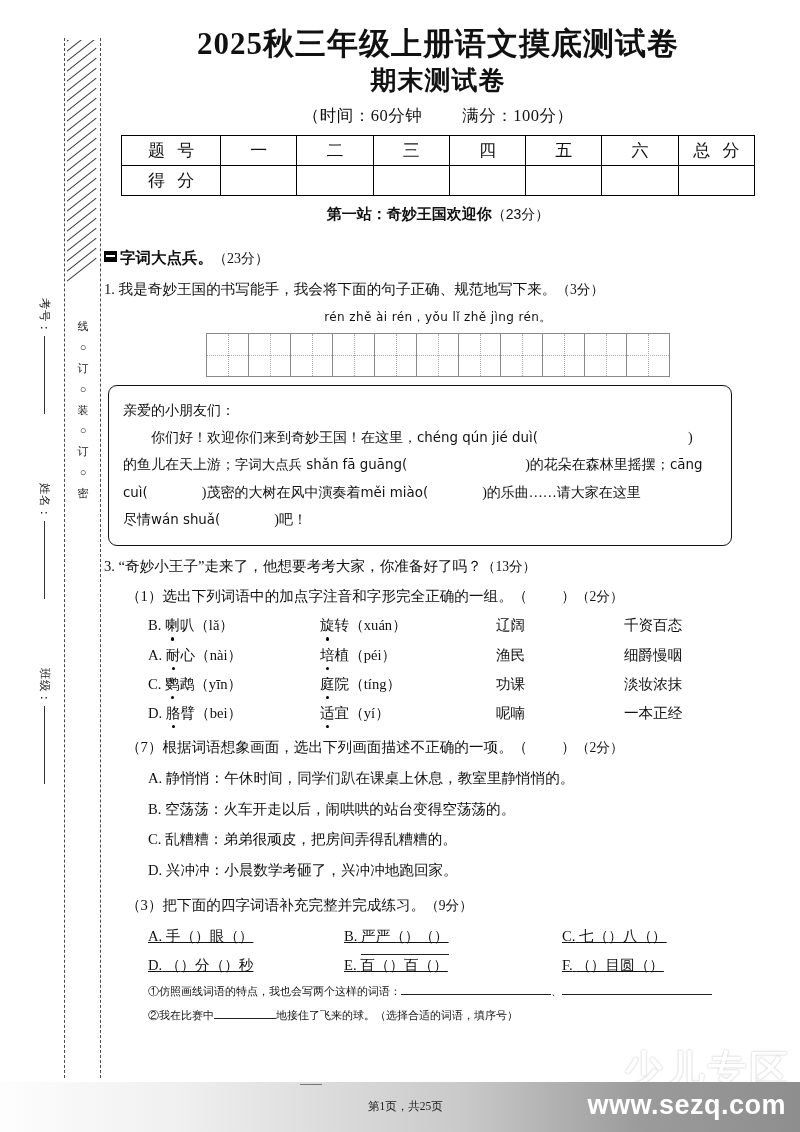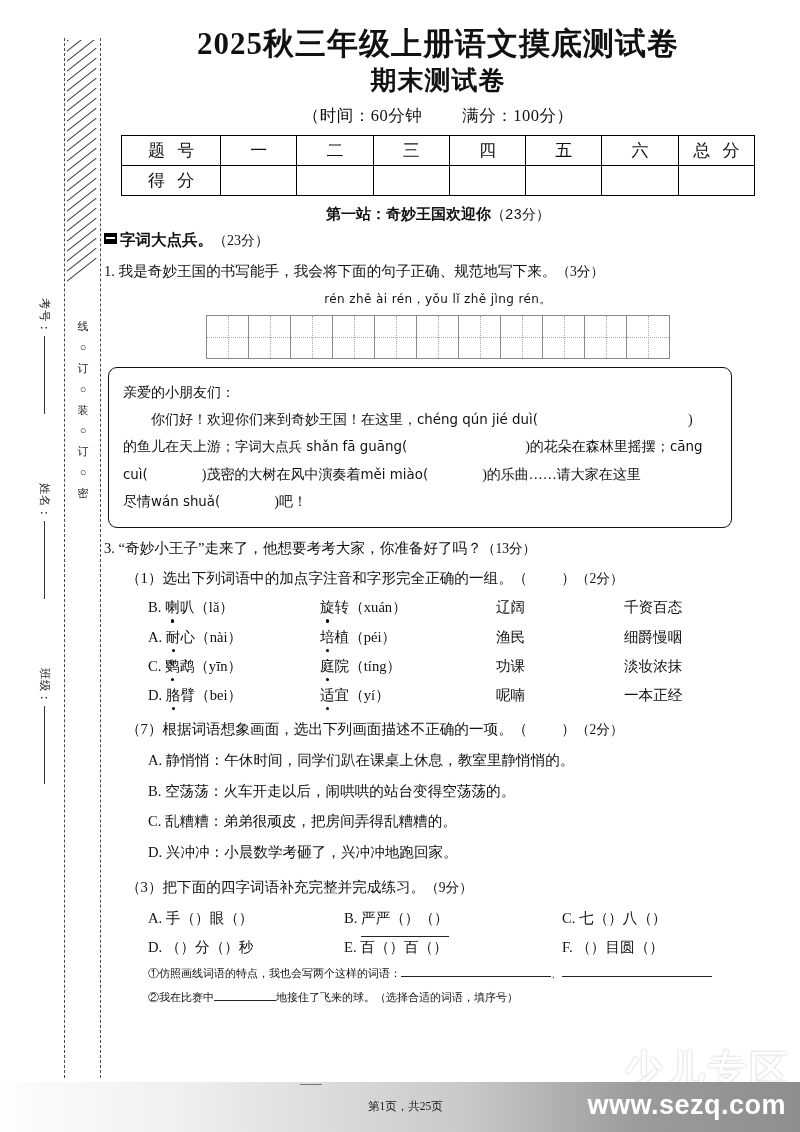--- a/index.html
+++ b/index.html
@@ -137,22 +137,22 @@
     font-family: "Liberation Serif", serif;
     letter-spacing: 4px;
     text-indent: 4px;
   }
   table.score-table td.lbl { width: 96px; }
 
   .station {
     text-align: center;
     font-weight: bold;
     font-size: 15px;
-    margin: 9px 0 6px 0;
-    font-family: Liberation Mono, monospace;
+    margin: 9px 0 24px 0;
+    font-family: Liberation Sans, sans-serif;
   }
   .station .pts { font-weight: normal; font-size: 14px; }
 
   .big-q {
     font-weight: bold;
     font-size: 15.5px;
     margin: 0 0 6px 0;
     font-family: "Liberation Serif", serif;
   }
   .big-q .num {
@@ -271,20 +271,21 @@
     padding-left: 44px;
     font-family: "Liberation Serif", serif;
   }
 
   .fill-row {
     font-size: 14.6px;
     margin: 10px 0 0 0;
     padding-left: 44px;
     font-family: "Liberation Serif", serif;
     display: flex;
+    text-decoration: underline;
   }
   .fill-row .g1 { width: 196px; }
   .fill-row .g2 { width: 218px; }
   .fill-row .g3 { width: 200px; }
   .uline { border-bottom: 1.1px solid #222; padding-bottom: 10px; }
 
   .sub-item {
     font-size: 11px;
     margin: 9px 0 0 0;
     padding-left: 44px;

